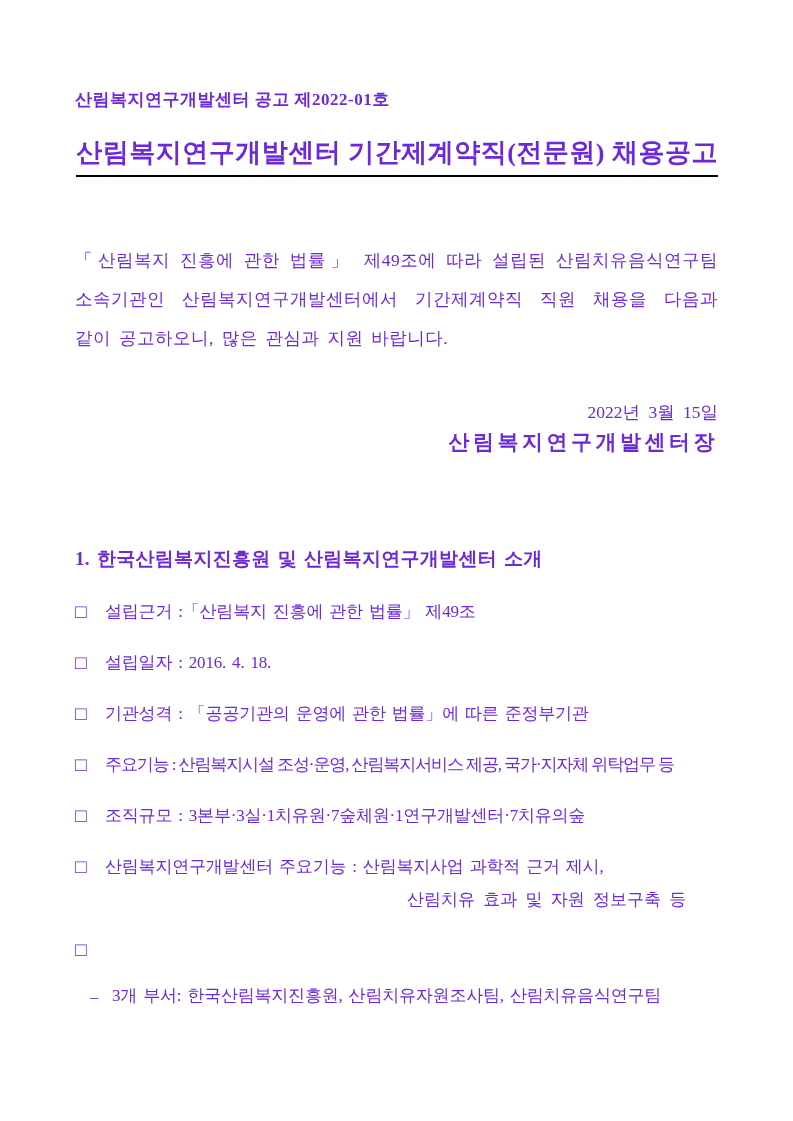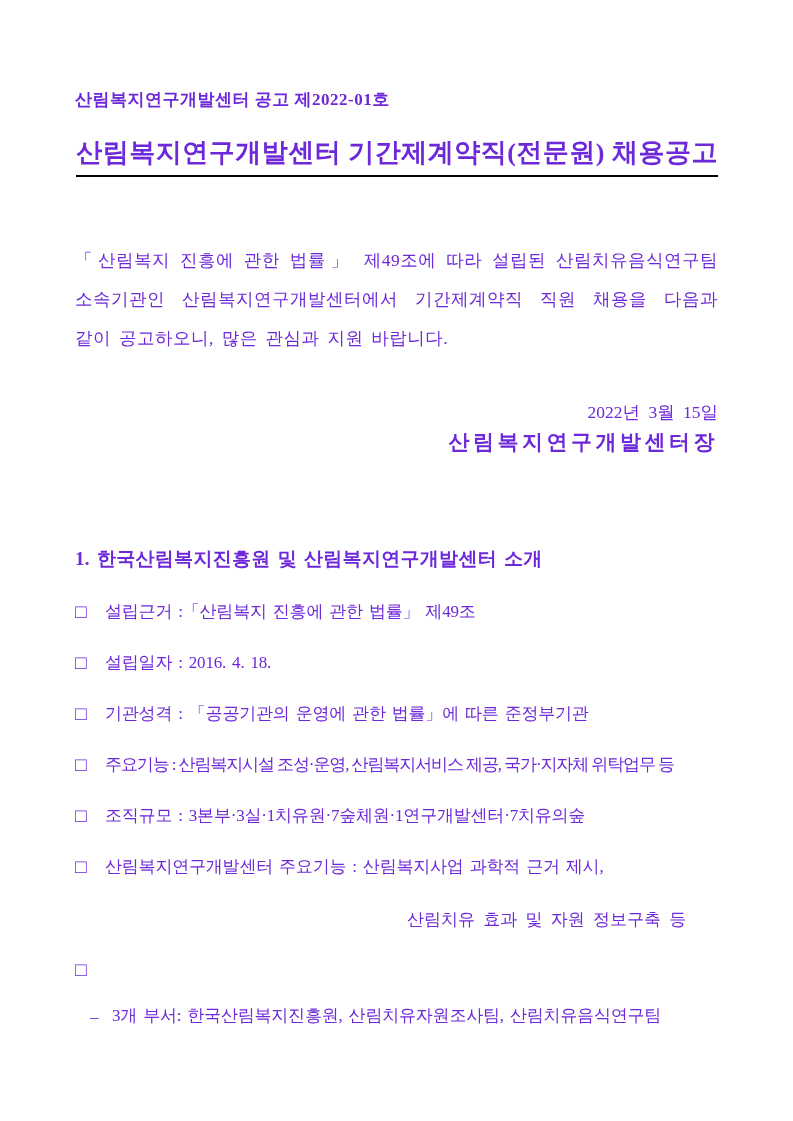--- a/index.html
+++ b/index.html
@@ -96,21 +96,21 @@
   }
   .item.sub {
     margin-top: 26px;
     padding-left: 15px;
   }
   .item.sub .marker {
     width: 22px;
     font-size: 17px;
   }
   .continuation {
-    margin-top: 30px;
+    margin-top: 10px;
     margin-left: 332px;
     font-size: 17px;
     word-spacing: 4px;
     white-space: nowrap;
   }
 </style>
 </head>
 <body>
 
 <div class="page">

